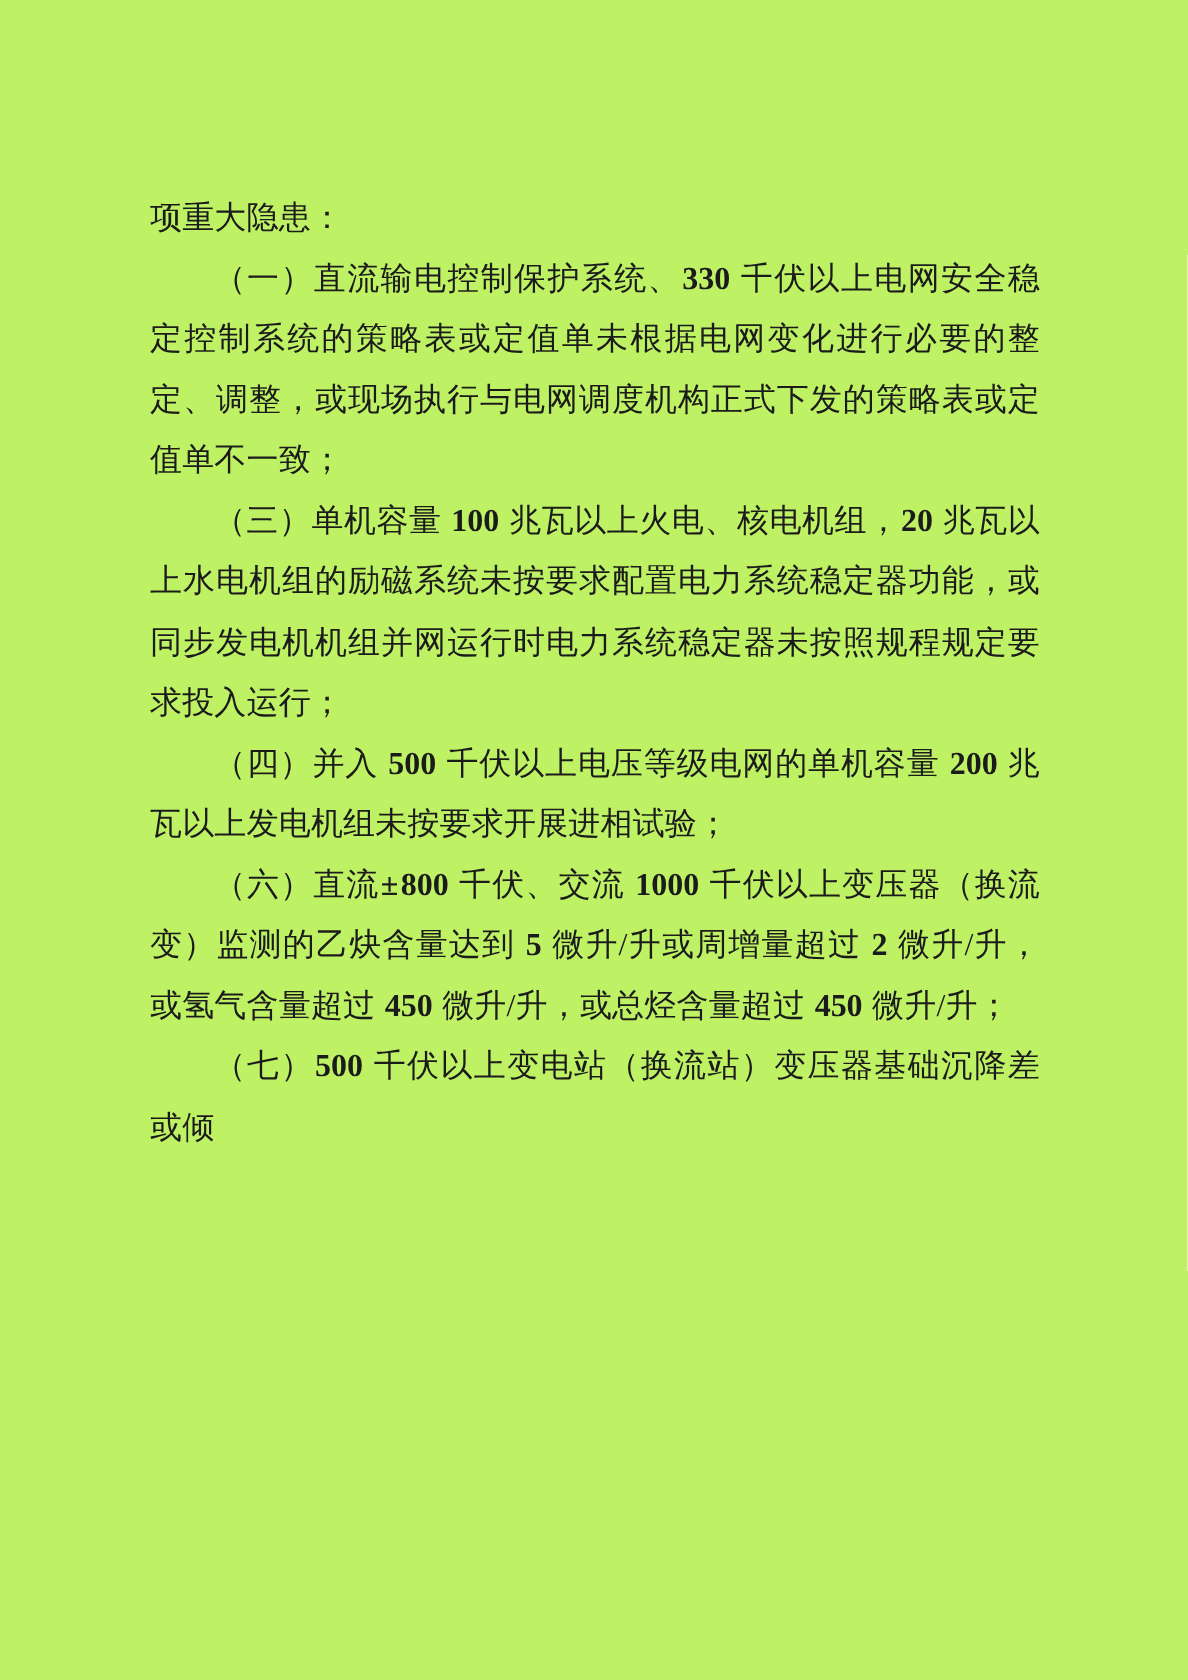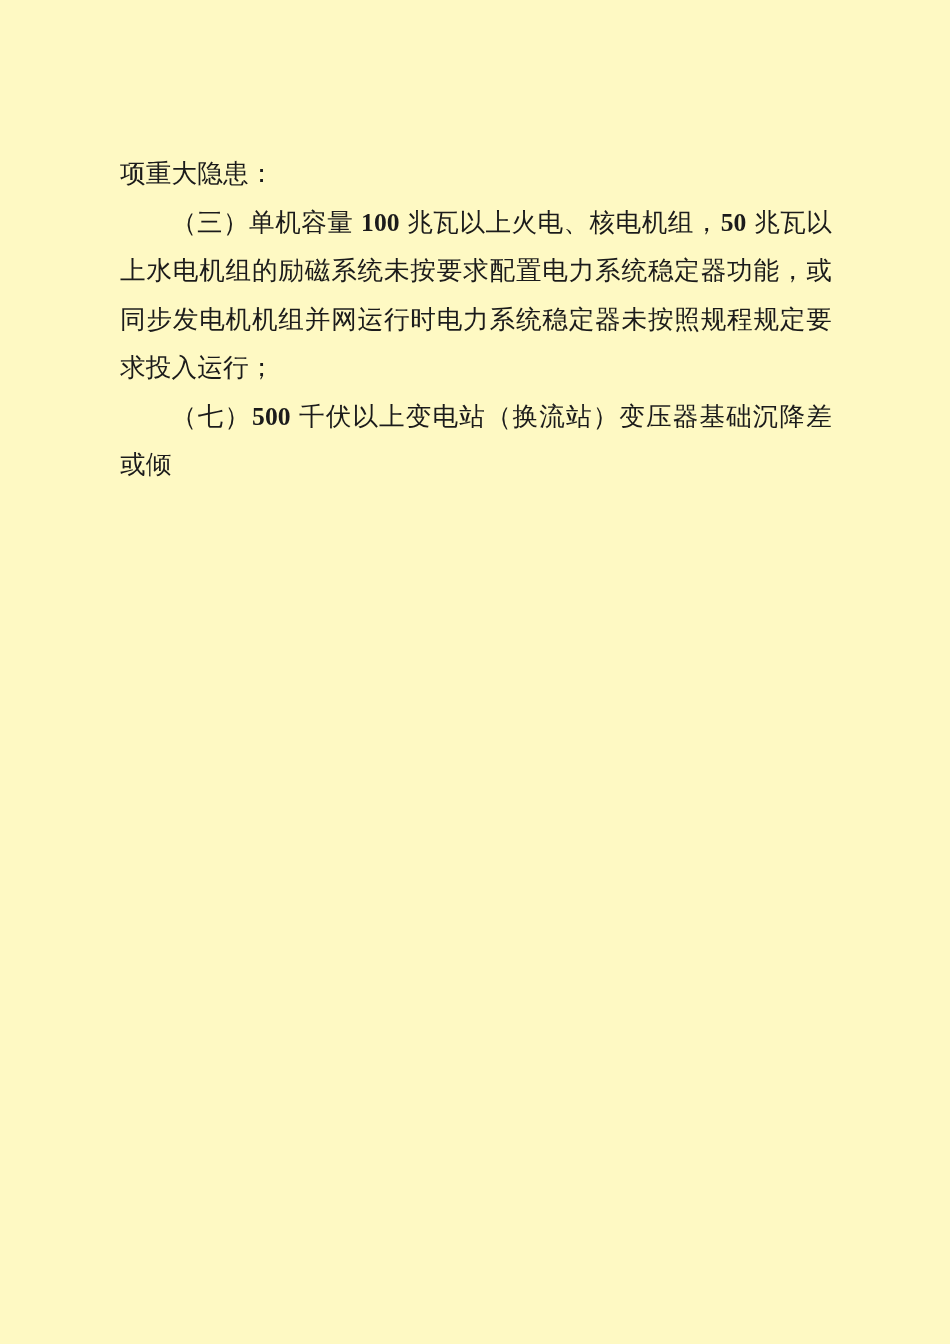--- a/index.html
+++ b/index.html
@@ -8,21 +8,21 @@
     padding: 0;
     background: #ffffff;
   }
   body {
     font-family: "Liberation Serif", "DejaVu Serif", serif;
   }
   .page {
     position: relative;
     width: 950px;
     height: 1344px;
-    background: #fef9c3;
+    background: #bef264;
     overflow: hidden;
     box-sizing: border-box;
   }
   .doc-body {
     position: absolute;
     left: 120px;
     top: 150px;
     width: 712px;
   }
   .para {
@@ -53,23 +53,26 @@
   }
 </style>
 </head>
 <body>
 
 <div class="page">
   <div class="doc-body">
 
     <p class="para cont">项重大隐患：</p>
 
+    <p class="para indent">（一）直流输电控制保护系统、<span class="num">330</span> 千伏以上电网安全稳定控制系统的策略表或定值单未根据电网变化进行必要的整定、调整，或现场执行与电网调度机构正式下发的策略表或定值单不一致；</p>
 
 
-    <p class="para indent">（三）单机容量 <span class="num">100</span> 兆瓦以上火电、核电机组，<span class="num">50</span> 兆瓦以上水电机组的励磁系统未按要求配置电力系统稳定器功能，或同步发电机机组并网运行时电力系统稳定器未按照规程规定要求投入运行；</p>
+    <p class="para indent">（三）单机容量 <span class="num">100</span> 兆瓦以上火电、核电机组，<span class="num">20</span> 兆瓦以上水电机组的励磁系统未按要求配置电力系统稳定器功能，或同步发电机机组并网运行时电力系统稳定器未按照规程规定要求投入运行；</p>
+
+    <p class="para indent">（四）并入 <span class="num">500</span> 千伏以上电压等级电网的单机容量 <span class="num">200</span> 兆瓦以上发电机组未按要求开展进相试验；</p>
 
 
-
+    <p class="para indent">（六）直流<span class="num">±</span><span class="num">800</span> 千伏、交流 <span class="num">1000</span> 千伏以上变压器（换流变）监测的乙炔含量达到 <span class="num">5</span> 微升/升或周增量超过 <span class="num">2</span> 微升/升，或氢气含量超过 <span class="num">450</span> 微升/升，或总烃含量超过 <span class="num">450</span> 微升/升；</p>
 
     <p class="para indent">（七）<span class="num">500</span> 千伏以上变电站（换流站）变压器基础沉降差或倾</p>
 
   </div>
 </div>
 
 </body></html>

